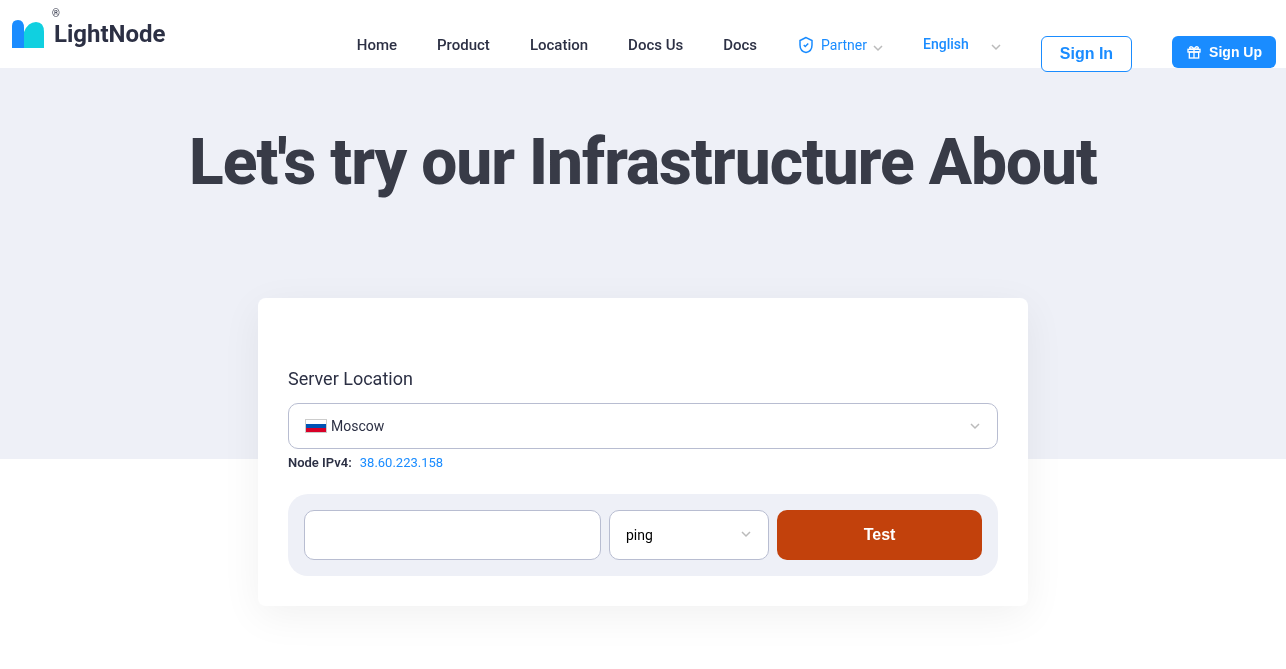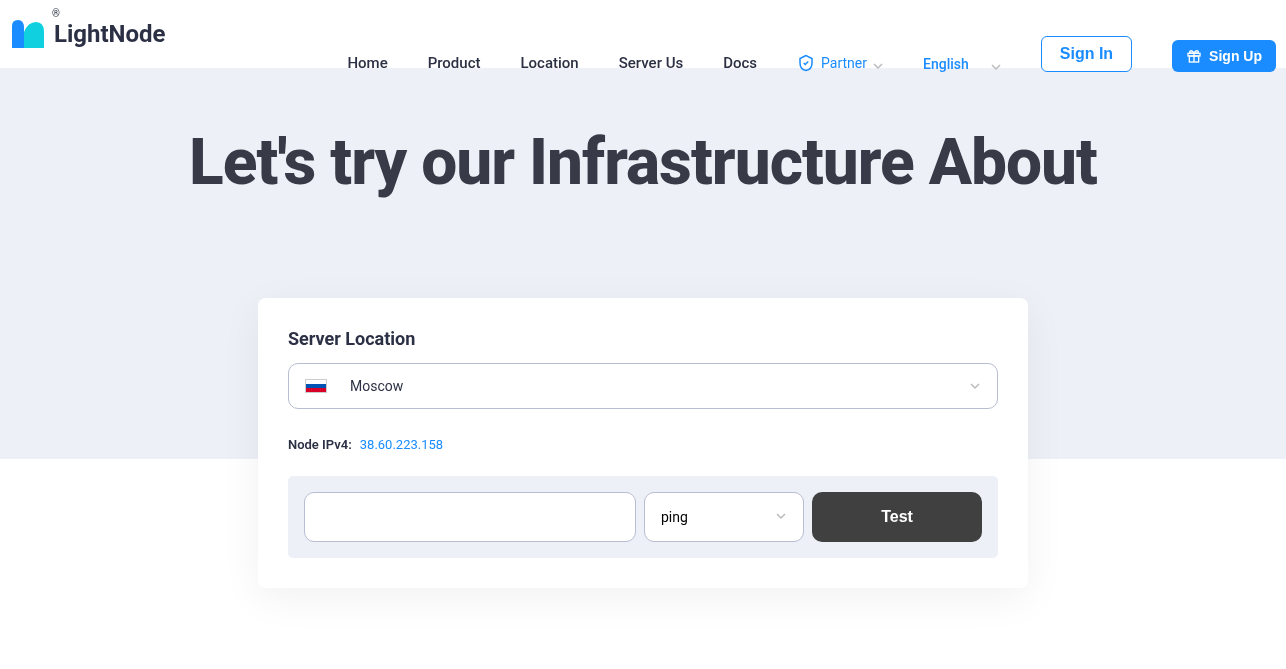--- a/index.html
+++ b/index.html
@@ -38,21 +38,21 @@
     }
     .reg-mark {
       position: absolute;
       top: -8px;
       left: 42px;
       font-size: 10px;
       color: #2c3044;
     }
     .nav {
       display: flex;
-      align-items: flex-end;
+      align-items: flex-start;
       gap: 40px;
       margin-top: 40px;
     }
     .nav-item {
       font-size: 15px;
       font-weight: 500;
       color: #2c3044;
       cursor: pointer;
       text-decoration: none;
     }
@@ -133,34 +133,35 @@
     }
     .card {
       background: #fff;
       width: 770px;
       border-radius: 8px;
       padding: 30px 30px 30px 30px;
       box-shadow: 0 10px 40px rgba(0,0,0,0.06);
     }
     .section-title {
       font-size: 18px;
-      font-weight: 700;
+      font-weight: 400;
       color: #2c3044;
       margin-bottom: 14px;
+      margin-top: 40px;
     }
     .select-box {
       border: 1px solid #b8bdd1;
       border-radius: 10px;
       padding: 14px 16px;
       display: flex;
       align-items: center;
-      gap: 23px;
+      gap: 4px;
       cursor: pointer;
       position: relative;
-      margin-bottom: 28px;
+      margin-bottom: 6px;
     }
     .flag-russia {
       width: 22px;
       height: 14px;
       background: linear-gradient(to bottom, #fff 0%, #fff 33.3%, #0052b4 33.3%, #0052b4 66.6%, #d80027 66.6%, #d80027 100%);
       border: 1px solid #ccc;
     }
     .select-value {
       font-size: 14px;
       color: #2c3044;
@@ -181,21 +182,21 @@
       font-weight: 600;
       color: #2c3044;
     }
     .ip-value {
       color: #1a8cff;
       font-weight: 400;
       cursor: pointer;
     }
     .test-panel {
       background: #eef0f7;
-      border-radius: 5px;
+      border-radius: 20px;
       padding: 16px;
       display: flex;
       gap: 8px;
     }
     .test-input {
       flex: 1;
       border: 1px solid #b8bdd1;
       border-radius: 10px;
       padding: 16px;
       font-size: 14px;
@@ -207,22 +208,22 @@
       border-radius: 10px;
       padding: 16px;
       font-size: 14px;
       background: #fff;
       display: flex;
       align-items: center;
       justify-content: space-between;
       cursor: pointer;
     }
     .test-btn {
-      width: 170px;
-      background: #404040;
+      width: 205px;
+      background: #c2410c;
       border: none;
       border-radius: 10px;
       color: #fff;
       font-size: 16px;
       font-weight: 600;
       cursor: pointer;
     }
 
     
     .bg-bottom {
@@ -249,21 +250,21 @@
       </svg>
     </span>
     <span class="reg-mark">®</span>
     <span class="logo-text">LightNode</span>
   </div>
 
   <nav class="nav">
     <a class="nav-item">Home</a>
     <a class="nav-item">Product</a>
     <a class="nav-item">Location</a>
-    <a class="nav-item">Server Us</a>
+    <a class="nav-item">Docs Us</a>
     <a class="nav-item">Docs</a>
     <div class="partner-link">
       <span class="partner-icon">
         <svg viewBox="0 0 24 24" width="18" height="18" fill="none" stroke="#1a8cff" stroke-width="2">
           <path d="M12 2 L4 6 L4 12 C4 17 7 21 12 22 C17 21 20 17 20 12 L20 6 Z"></path>
           <path d="M9 12 L11 14 L15 10"></path>
         </svg>
       </span>
       <span>Partner</span>
       <span class="chevron-down">

